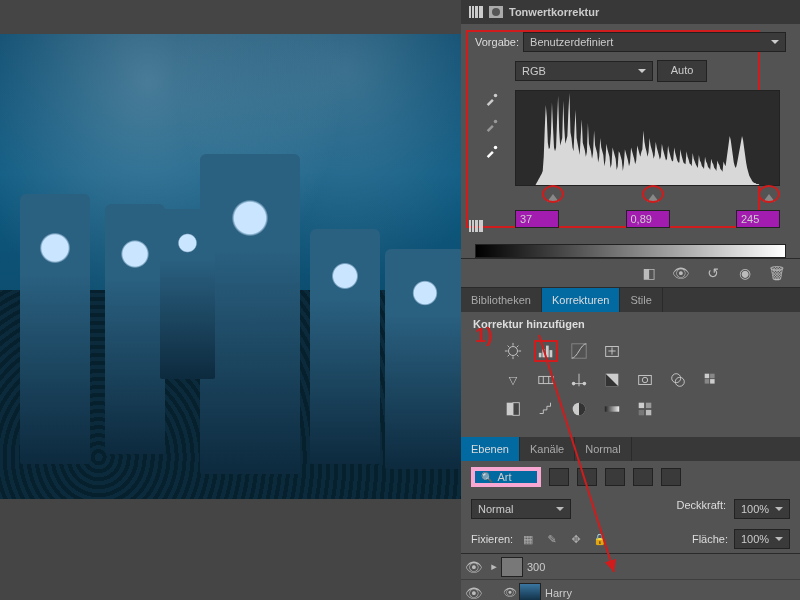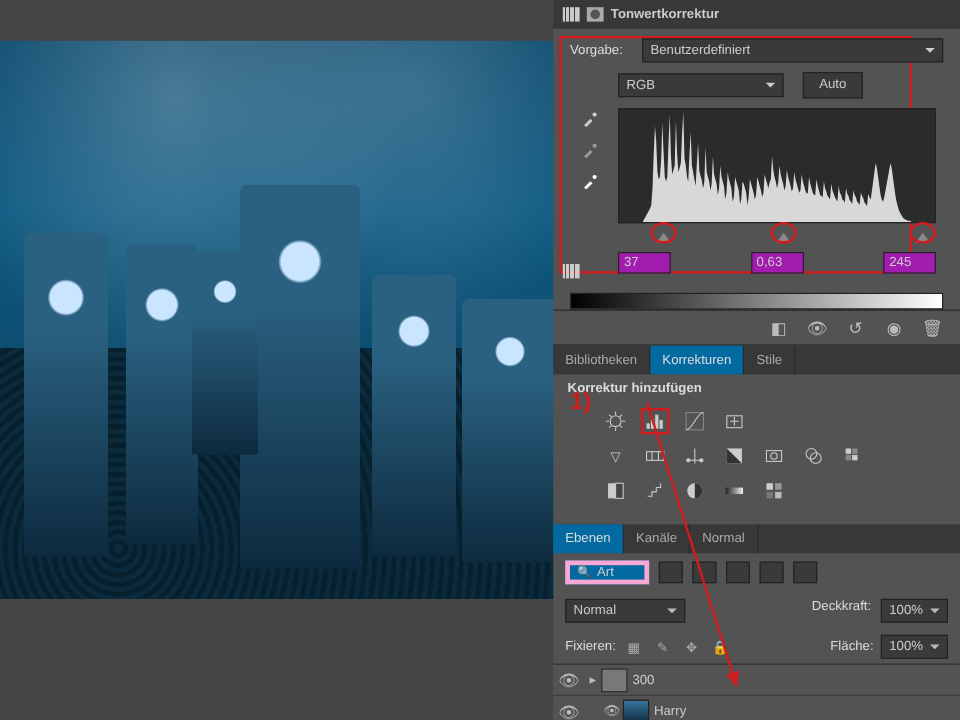--- a/index.html
+++ b/index.html
@@ -4,21 +4,21 @@
 <style>
 *{box-sizing:border-box;margin:0;padding:0;font-family:Tahoma,Arial,sans-serif;font-size:11px;color:#ccc;-webkit-user-select:none;user-select:none}
 body{background:#454545;width:800px;height:600px;overflow:hidden;position:relative}
 .canvas{position:absolute;left:0;top:34px;width:493px;height:465px;background:linear-gradient(180deg,#0a4a6e 0%,#0e5a82 30%,#0a3a52 100%)}
 .panels{position:absolute;right:0;top:0;width:339px;height:600px;background:#535353}
 .panel-hdr{background:#383838;padding:6px 8px;display:flex;align-items:center;gap:6px;font-weight:bold}
 .levels-icon{width:14px;height:12px;background:linear-gradient(90deg,#ccc 0 2px,transparent 2px 3px,#ccc 3px 5px,transparent 5px 6px,#ccc 6px 9px,transparent 9px 10px,#ccc 10px 14px)}
 .mask-thumb{width:14px;height:12px;background:#aaa;display:flex;align-items:center;justify-content:center}
 .mask-thumb::after{content:"";width:8px;height:8px;border-radius:50%;background:#555}
 .sect{padding:8px 14px;position:relative}
-.row{display:flex;align-items:center;gap:16px;margin-bottom:8px}
+.row{display:flex;align-items:center;gap:4px;margin-bottom:8px}
 .lbl{color:#ddd}
 .select{flex:1;background:#3a3a3a;border:1px solid #222;padding:2px 6px;display:flex;justify-content:space-between;align-items:center;height:20px}
 .select::after{content:"";border:4px solid transparent;border-top-color:#ccc;margin-top:3px}
 .btn{background:#3a3a3a;border:1px solid #222;padding:3px 10px;height:22px}
 .auto-btn{width:50px;text-align:center}
 .hist-area{position:relative;padding-left:40px}
 .eyedrops{position:absolute;left:8px;top:0;display:flex;flex-direction:column;gap:8px}
 .eyedrop{width:18px;height:18px;display:flex;align-items:center;justify-content:center}
 .eyedrop svg{width:14px;height:14px}
 .hist{height:96px;background:#2b2b2b;border:1px solid #222;position:relative;margin-right:6px}
@@ -135,21 +135,21 @@
         <div class="slider" id="sl-b" style="left: 14.5%;"></div>
         <div class="slider" id="sl-m" style="left: 52%;"></div>
         <div class="slider" id="sl-w" style="left: 96%;"></div>
         <div class="circle" id="ci-b" style="left: 14.5%;"></div>
         <div class="circle" id="ci-m" style="left: 52%;"></div>
         <div class="circle" id="ci-w" style="left: 96%;"></div>
       </div>
 
       <div class="inputs">
         <div class="num">37</div>
-        <div class="num">0,63</div>
+        <div class="num">0,89</div>
         <div class="num">245</div>
       </div>
     </div>
 
     <div style="position:absolute;left:8px;bottom:4px" class="levels-icon"></div>
   </div>
 
   <div class="grad"></div>
 
   <div class="prop-icons">

